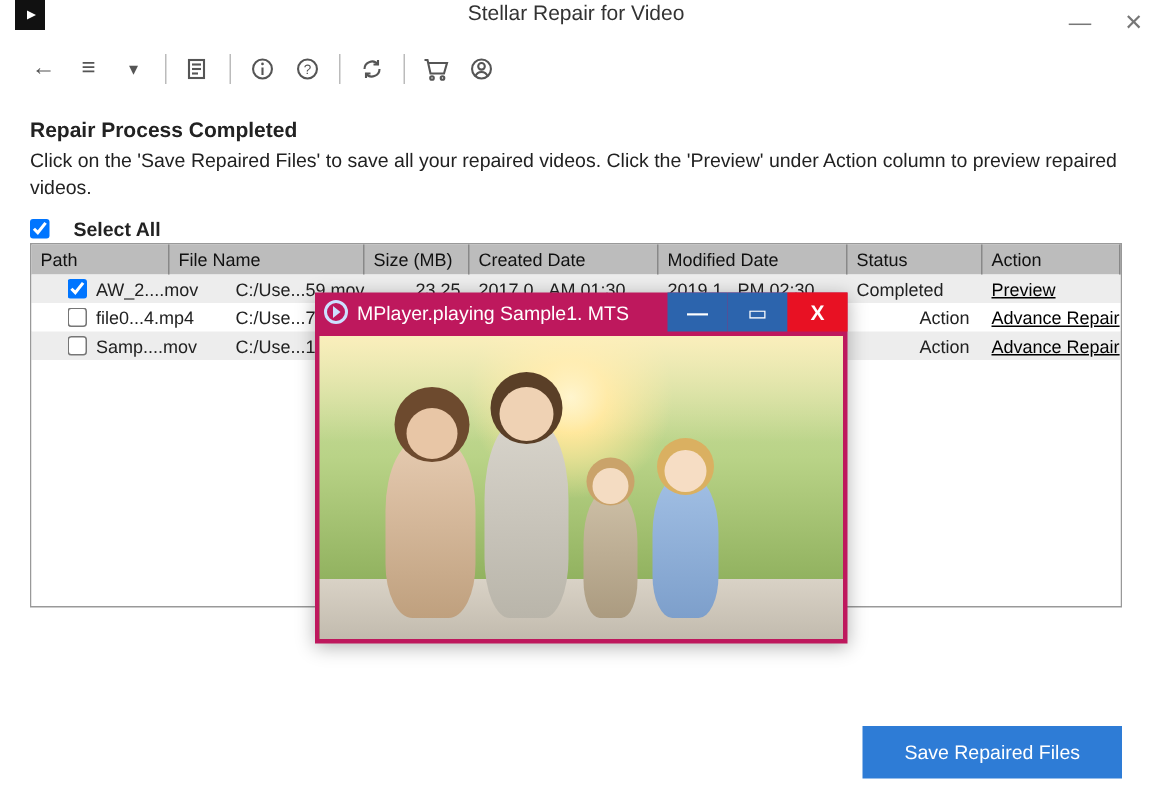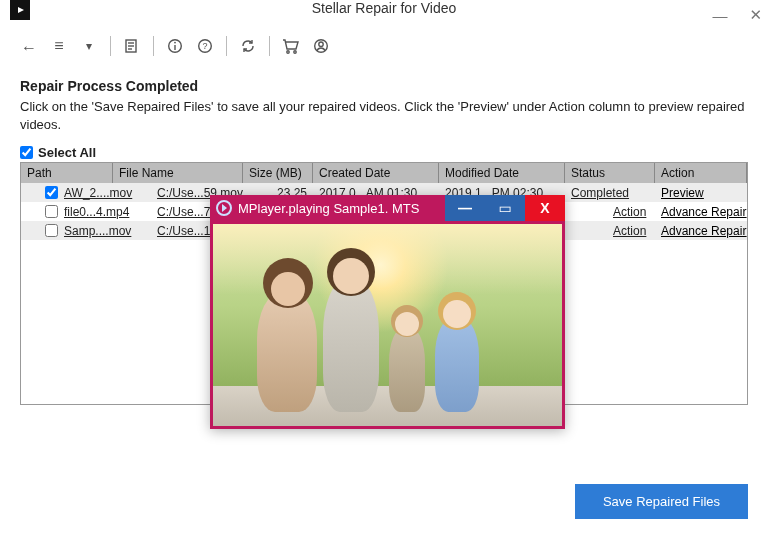--- a/index.html
+++ b/index.html
@@ -77,21 +77,21 @@
   }
   .content .desc {
     font-size: 13px;
     margin-bottom: 12px;
     line-height: 1.35;
   }
   .select-all {
     display: flex; align-items: center;
     font-weight: 700;
     font-size: 13px;
-    gap: 5px;
+    gap: 16px;
     margin-bottom: 2px;
   }
   .select-all input { margin:0; }
   
   .grid {
     border: 1px solid #999;
     width: 100%;
     font-size: 12px;
   }
   .grid .head {
@@ -103,21 +103,20 @@
   .grid .head .cell {
     border-right: 1px solid #888;
     padding: 2px 6px;
     display: flex; align-items: center;
     color: #111;
     font-size: 12px;
   }
   .grid .row {
     display: flex;
     height: 19px;
-    text-decoration: underline;
   }
   .grid .row:nth-child(odd) { background: #fff; }
   .grid .row:nth-child(even) { background: #ededed; }
   .grid .row .cell {
     padding: 1px 6px;
     overflow: hidden; white-space: nowrap;
     display:flex; align-items:center;
   }
   .c-file   { width: 130px; }
   .c-path   { width: 92px; }

